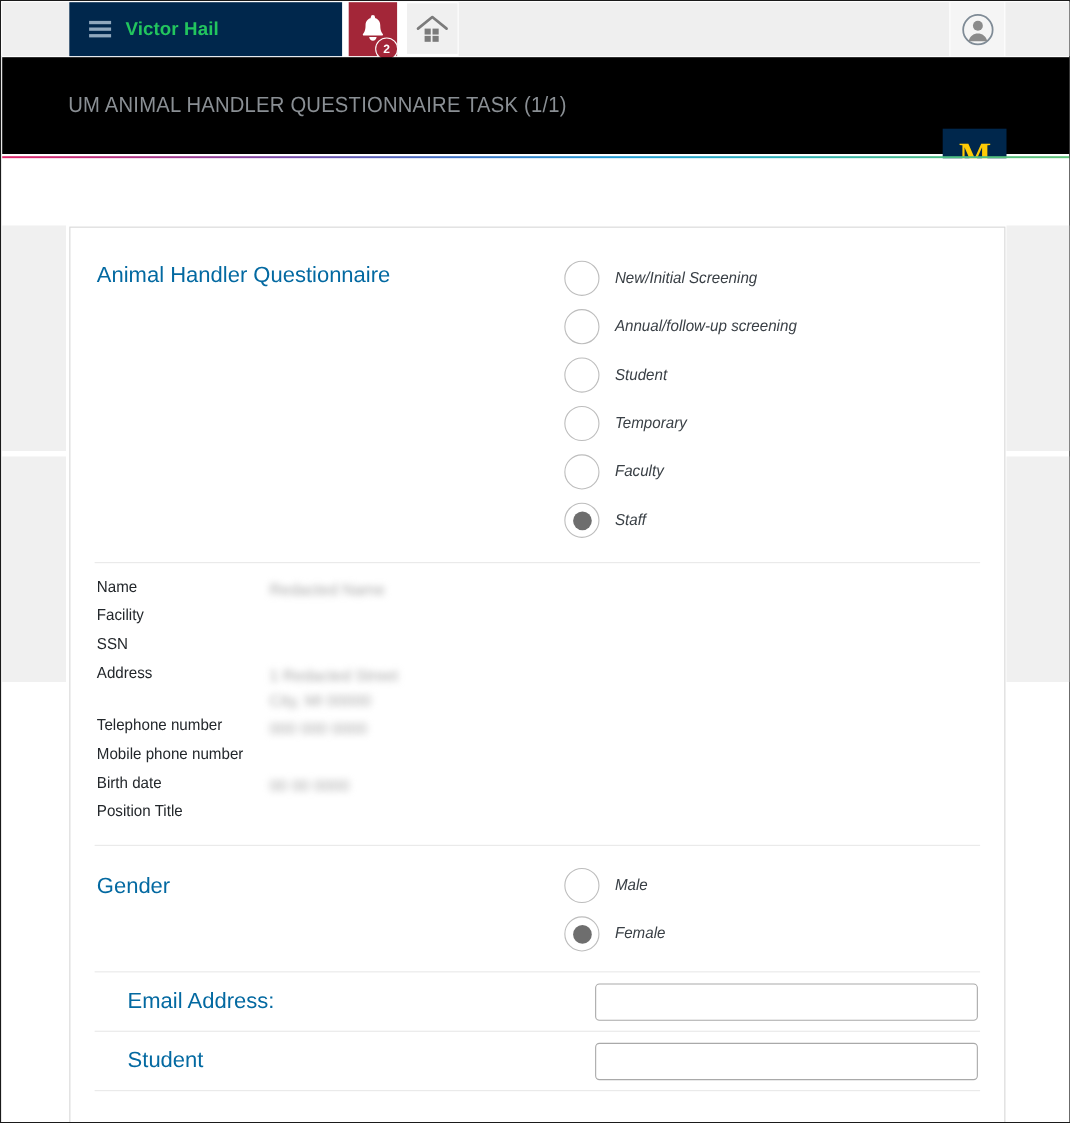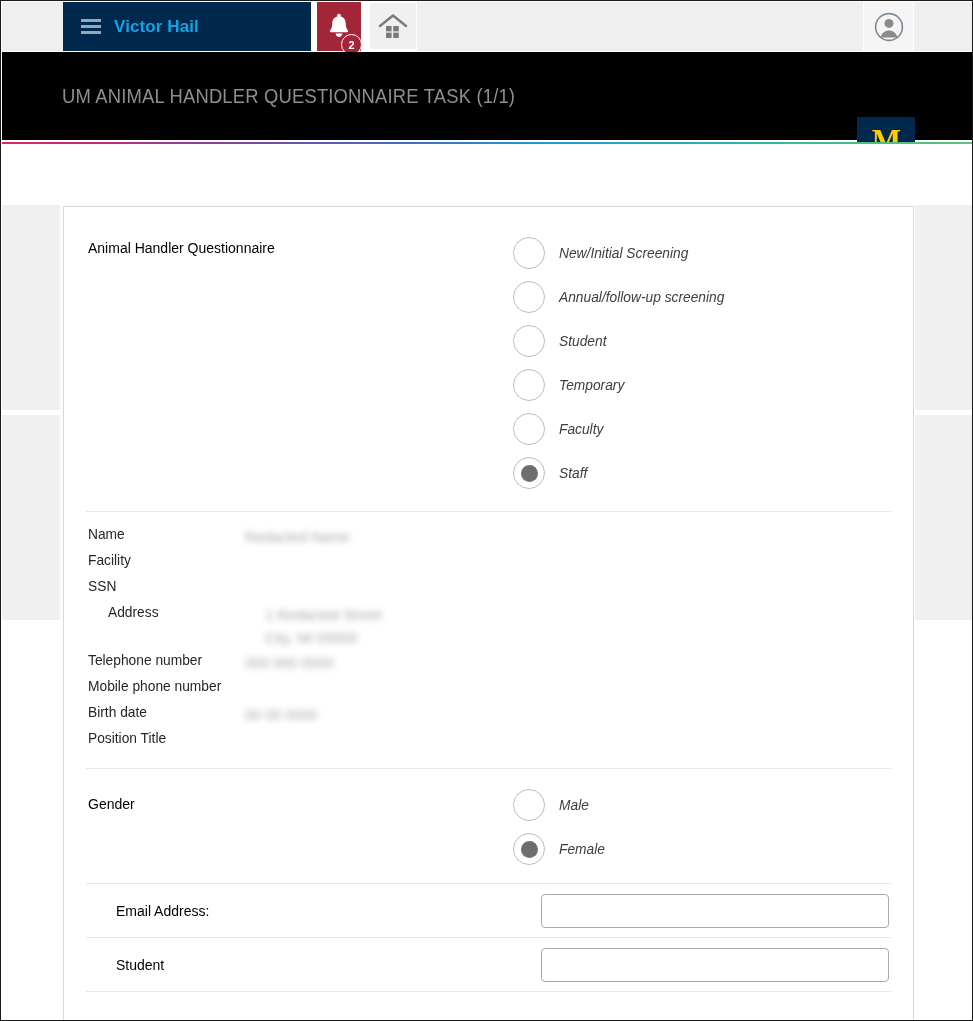--- a/index.html
+++ b/index.html
@@ -60,21 +60,21 @@
     margin-right: 13px;
     flex: none;
   }
   .hamburger i {
     display: block;
     height: 3px;
     background: #90a8bd;
     border-radius: 0;
   }
   .navbrand-name {
-    color: #0ea5e9;
+    color: #22c55e;
     font-size: 17px;
     font-weight: bold;
     letter-spacing: 0.1px;
     white-space: nowrap;
   }
   .bellbox {
     position: absolute;
     left: 316px; top: 1px;
     width: 44px; height: 49px;
     background: #a32638;
@@ -231,22 +231,22 @@
     background: #ffffff;
     border: 1px solid #d8d8d8;
     box-sizing: border-box;
   }
   .row-sep {
     border-top: 1px solid #e8e8e8;
     margin: 0 22px;
   }
 
   .label {
-    font-size: 14px;
-    color: #000000;
+    font-size: 20px;
+    color: #0369a1;
     font-stretch: condensed;
     transform: scaleX(0.95);
     transform-origin: left center;
     white-space: nowrap;
   }
 
   
   .qblock {
     display: flex;
     padding: 30px 24px 22px 24px;
@@ -299,21 +299,21 @@
 
   
   .info-block {
     padding: 14px 24px 12px 24px;
   }
   .info-row {
     display: flex;
     align-items: flex-start;
     height: 26px;
   }
-  .info-row.tall { height: 48px; margin-left: 20px; }
+  .info-row.tall { height: 48px; }
   .info-label {
     width: 157px;
     flex: none;
     font-size: 14.5px;
     color: #23272b;
     font-stretch: condensed;
     transform: scaleX(0.95);
     transform-origin: left center;
     white-space: nowrap;
   }

